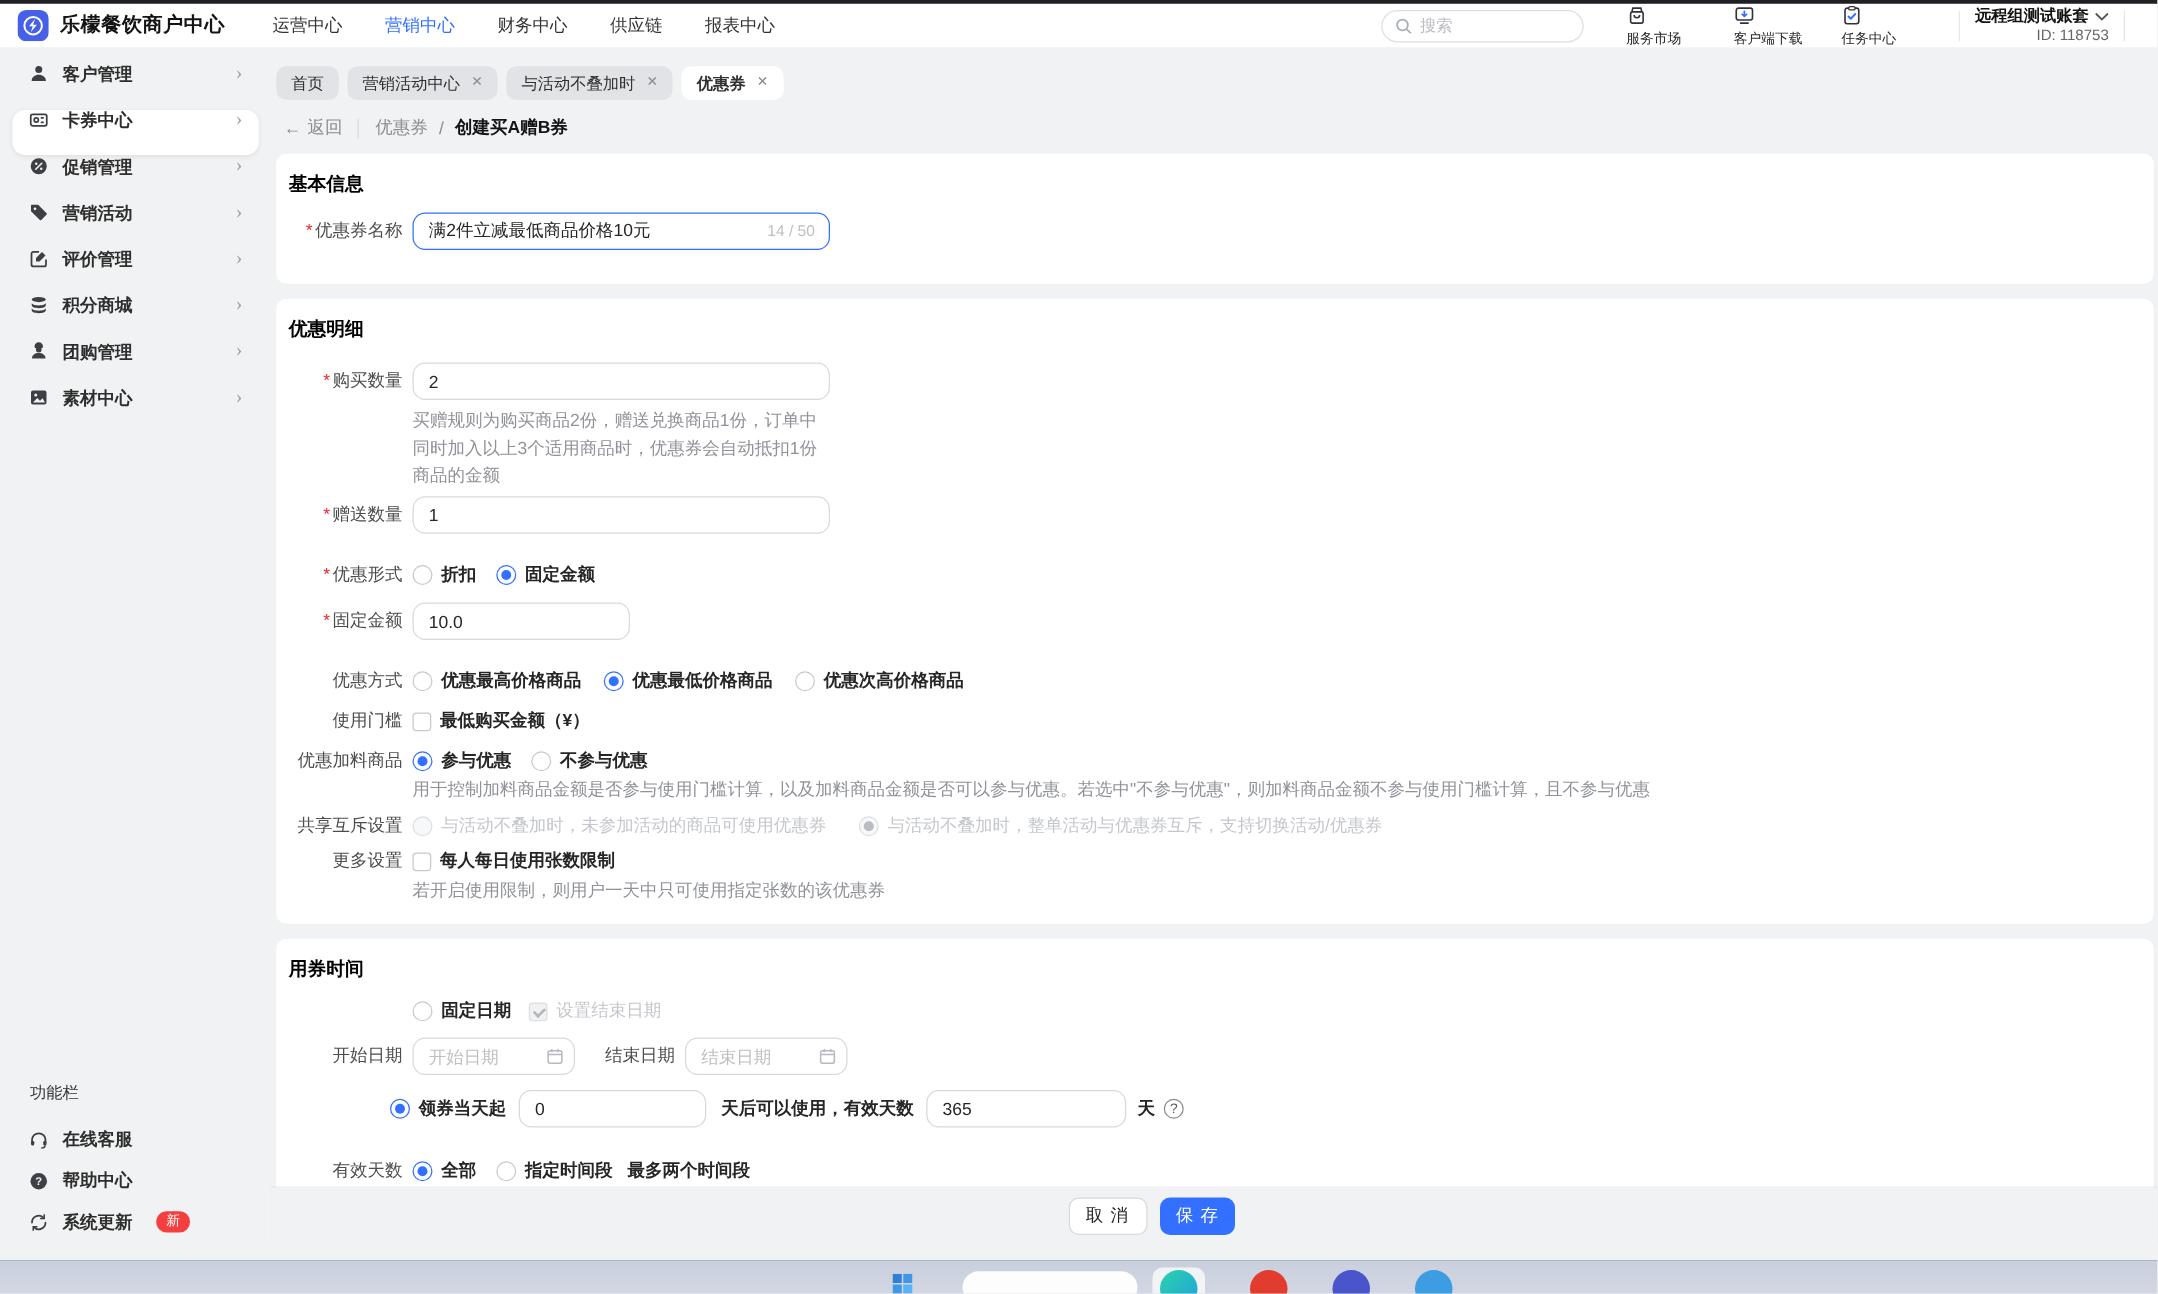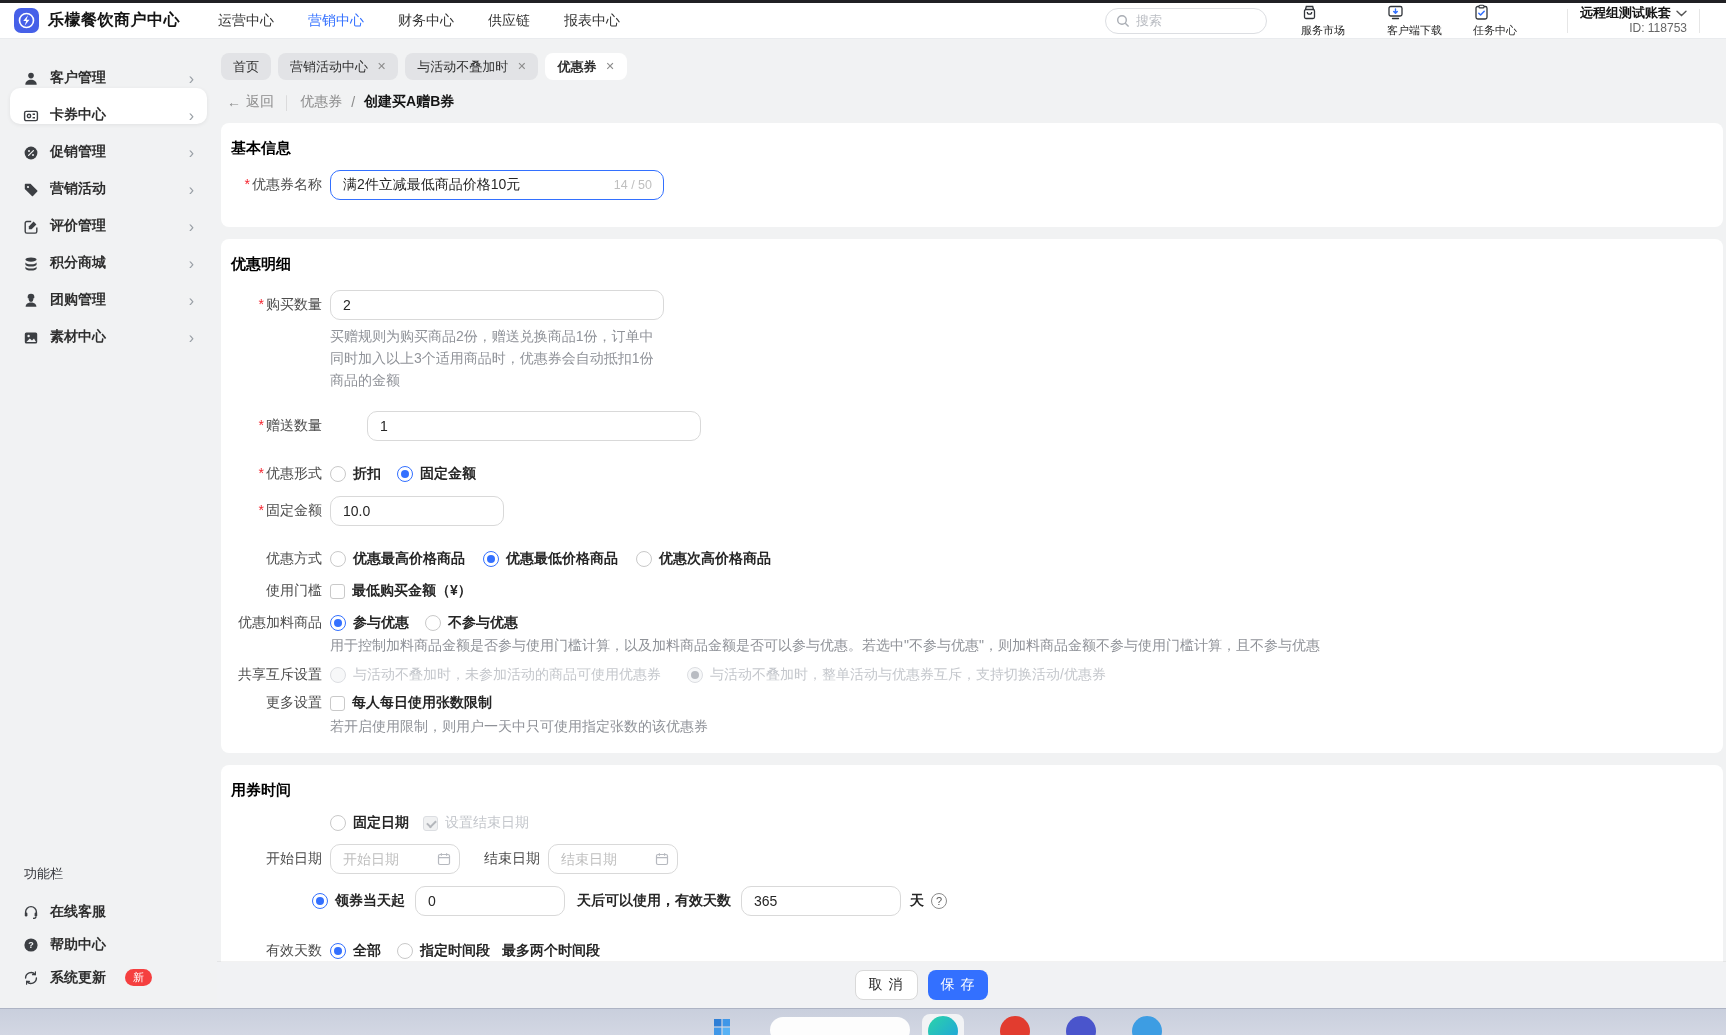--- a/index.html
+++ b/index.html
@@ -25,22 +25,22 @@
   .qa { display:flex; flex-direction:column; align-items:flex-start; width:62px; cursor:pointer; }
   .qa svg { height:17px; }
   .qa .qa-label { font-size:11px; color:#262626; margin-top:2px; white-space:nowrap; }
   .vdiv { width:1px; height:24px; background:#e6e6e6; margin:0 12px; flex:none; }
   .account { text-align:right; line-height:1.25; cursor:pointer; }
   .acc-name { font-size:13px; font-weight:700; color:#141414; display:flex; align-items:center; gap:5px; justify-content:flex-end;}
   .acc-id { font-size:12px; color:#666; }
 
   
   .sidebar { position:absolute; top:39px; left:0; width:217px; bottom:27px; background:#f1f2f3; padding-top:12px; }
-  .side-item { height:36px; margin:0 10px 1px 10px; border-radius:10px; display:flex; align-items:flex-end;
-    padding:0 13px; gap:11px; font-size:14px; font-weight:600; color:#2e2e2e; cursor:pointer; }
+  .side-item { height:36px; margin:0 10px 1px 10px; border-radius:10px; display:flex; align-items:flex-start;
+    padding:0 13px; gap:11px; font-size:14px; font-weight:600; color:#2e2e2e; cursor:pointer;font-family:Liberation Serif, serif; }
   .side-item .chev { margin-left:auto; color:#9aa0a6; font-size:16px; font-weight:400; line-height:1; }
   .side-item.active { background:#fff; box-shadow:0 1px 4px rgba(0,0,0,.07); }
   .side-item svg { flex:none; color:#3c3f43; }
   .side-footer { position:absolute; left:0; right:0; bottom:14px; }
   .func-title { font-size:13px; color:#33343a; padding:0 0 12px 24px; }
   .sf-item { height:33px; display:flex; align-items:center; gap:11px; padding:0 23px; font-size:14px; font-weight:600; color:#2e2e2e; cursor:pointer; }
   .badge-new { background:#f53f3f; color:#fff; font-size:11px; font-weight:400; border-radius:9px; padding:2px 8px; margin-left:8px; line-height:1.1; }
 
   
   .content { position:absolute; left:217px; top:39px; right:0; bottom:27px; overflow:hidden; }
@@ -85,21 +85,21 @@
   .cb.checked::after { content:""; position:absolute; left:3px; top:3.5px; width:7px; height:4px;
     border-left:2px solid #b3b6bb; border-bottom:2px solid #b3b6bb; transform:rotate(-45deg); }
 
   .cal-wrap { position:relative; display:inline-flex; align-items:center; }
   .cal-wrap svg { position:absolute; right:9px; pointer-events:auto; }
 
   .qmark { width:16px; height:16px; border-radius:50%; border:1px solid #8c8c8c; color:#595959;
     font-size:11px; display:flex; align-items:center; justify-content:center; cursor:pointer; }
 
   
-  .footerbar { position:absolute; left:217px; right:0; bottom:27px; height:46px; background:#f1f2f4;
+  .footerbar { position:absolute; left:217px; right:0; bottom:39px; height:46px; background:#f1f2f4;
     box-shadow:0 -1px 0 rgba(0,0,0,.05); display:flex; align-items:center; justify-content:center;
     padding-right:100px; gap:10px; z-index:30; }
   .btn { height:30px; border-radius:8px; padding:0 13px; font-size:14px; font-family:inherit; cursor:pointer; letter-spacing:1px; }
   .btn-cancel { background:#fff; border:1px solid #d9d9d9; color:#262626; }
   .btn-save { background:#3370ff; border:none; color:#fff; }
 
   
   .taskbar { position:absolute; left:0; right:0; bottom:0; height:27px;
     background:linear-gradient(180deg,#c9cfdd,#d3d7e3); overflow:hidden; z-index:60; border-top:1px solid #aeb4c4; }
   .tb-item { position:absolute; }
@@ -360,21 +360,21 @@
       <span class="ctl">
           <input class="inp" style="width: 334px;" value="2">
         </span>
     </div>
     <div class="hint" style="margin-top:5px;">
       <div>买赠规则为购买商品2份，赠送兑换商品1份，订单中</div>
       <div>同时加入以上3个适用商品时，优惠券会自动抵扣1份</div>
       <div>商品的金额</div>
     </div>
 
-    <div class="row" style="margin-top:20px;gap:37px;">
+    <div class="row" style="margin-top:6px;">
       <span class="lbl req">赠送数量</span>
       <span class="ctl">
           <input class="inp" style="width: 334px;" value="1">
         </span>
     </div>
 
     <div class="row" style="margin-top:24px;">
       <span class="lbl req">优惠形式</span>
       <span class="ctl" style="gap:16px;">
         <span class="opt">

